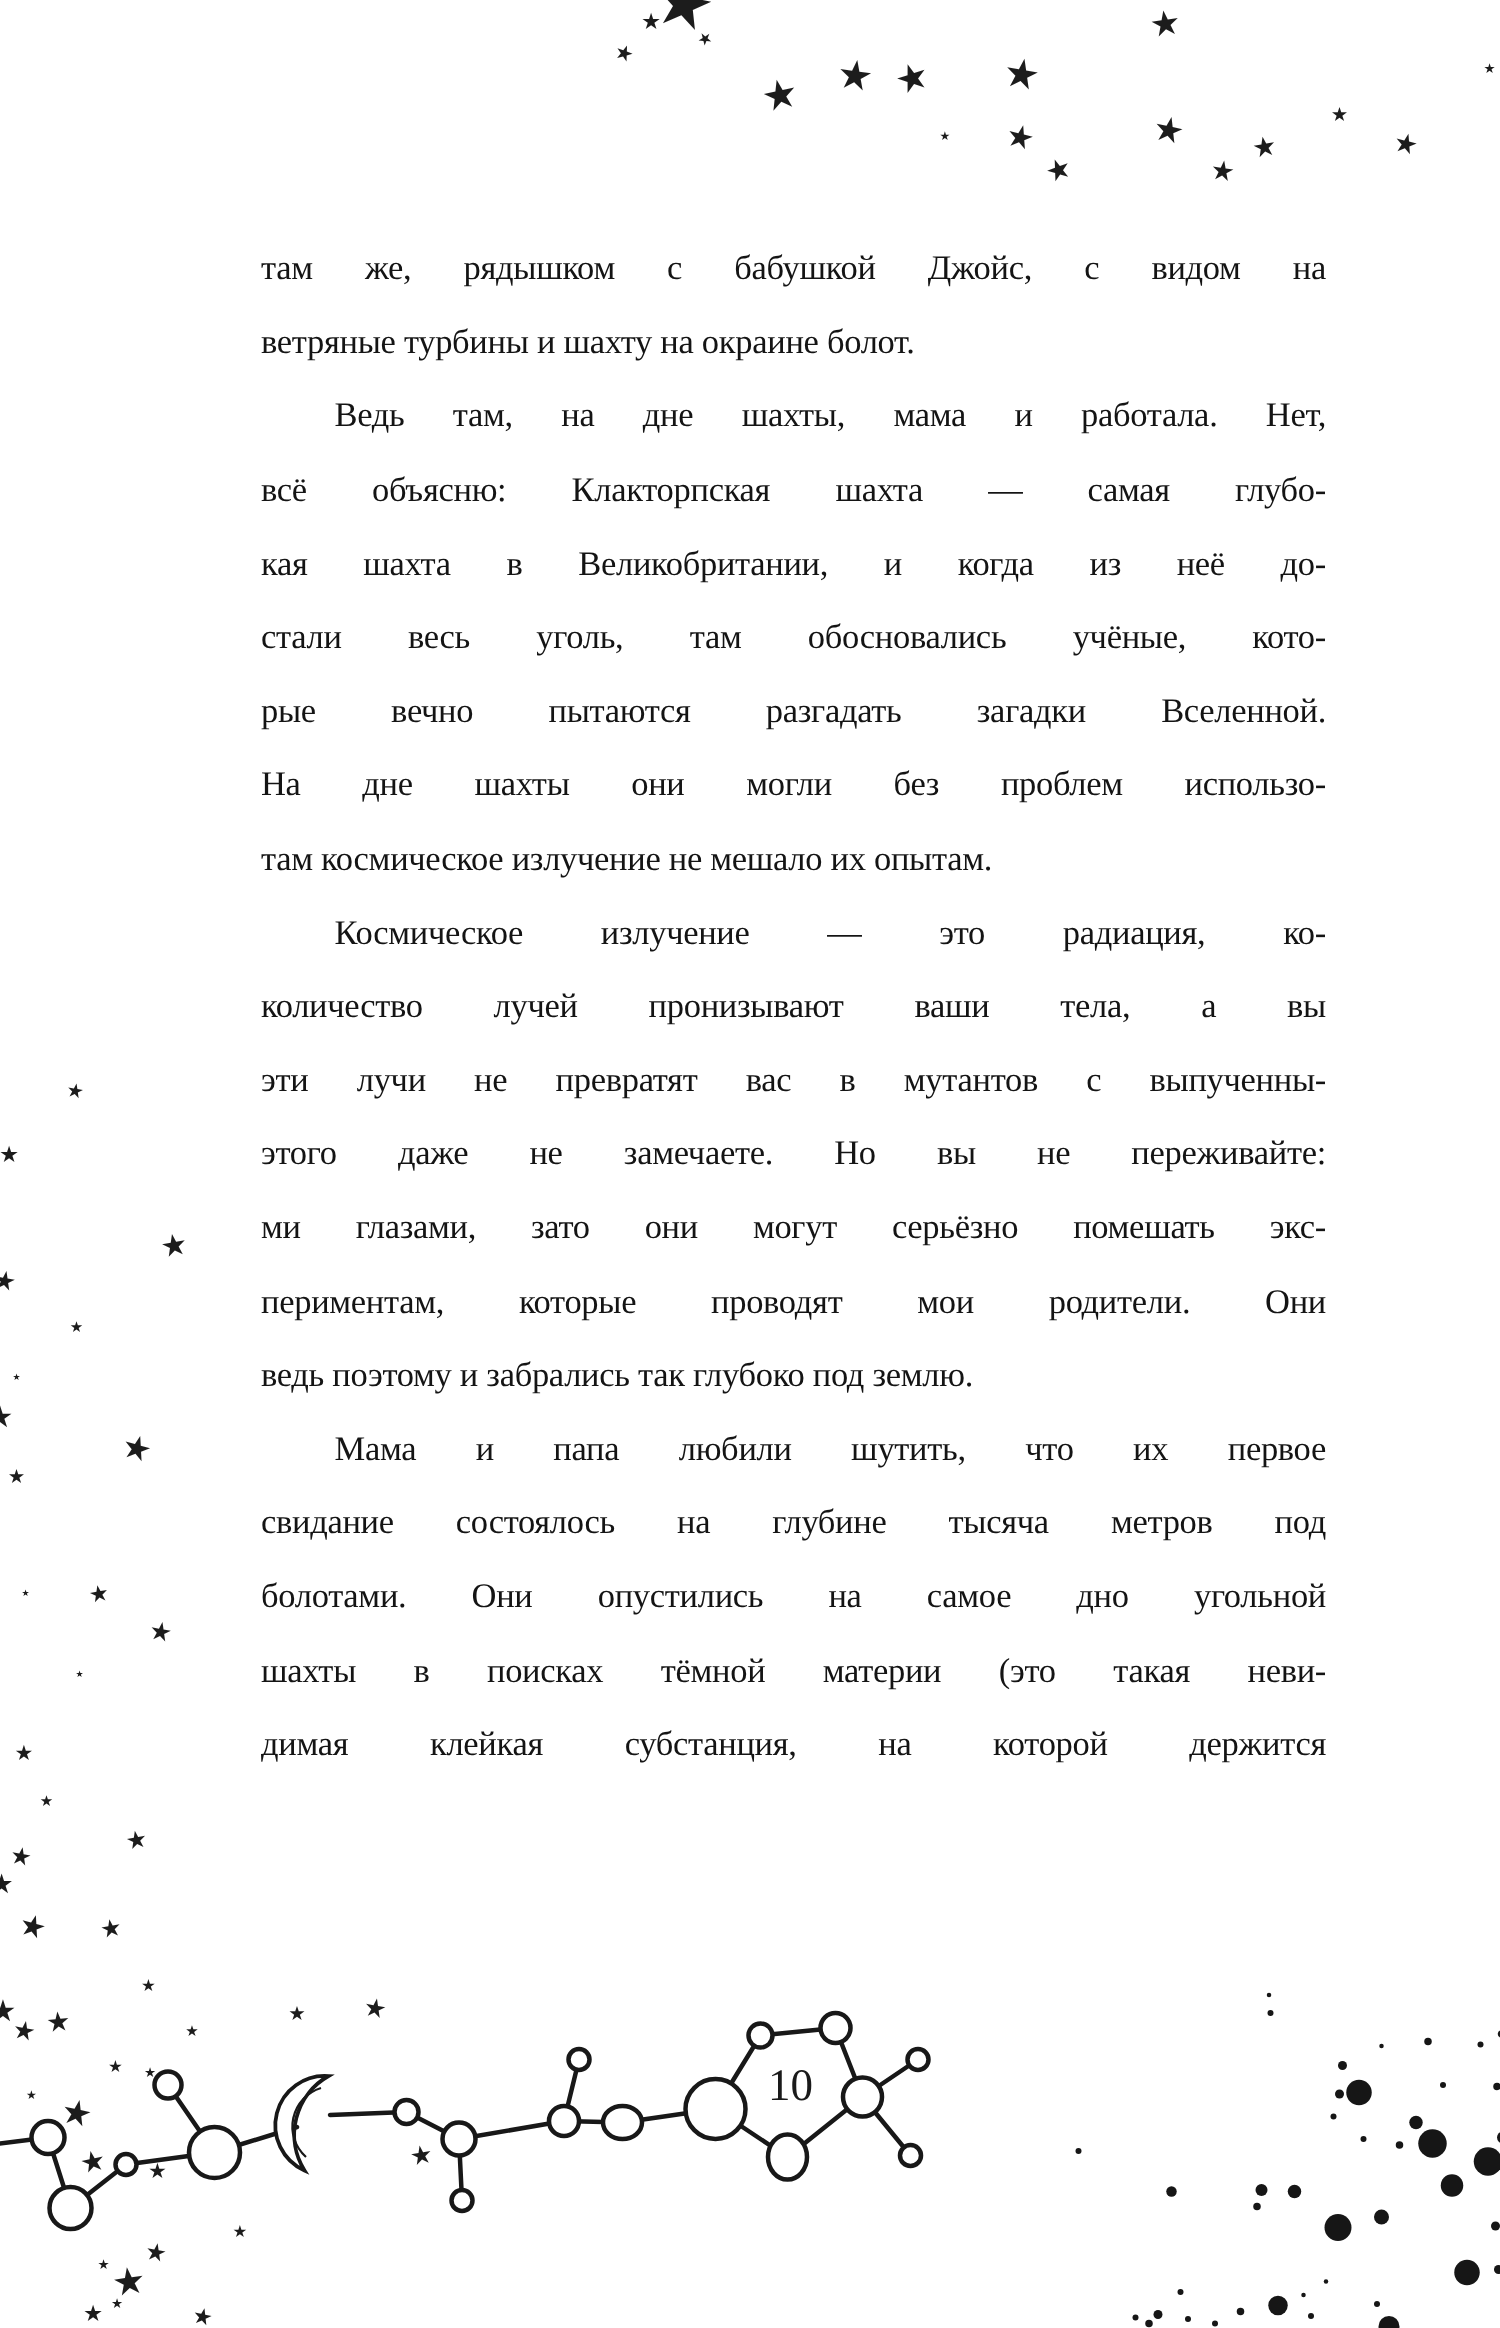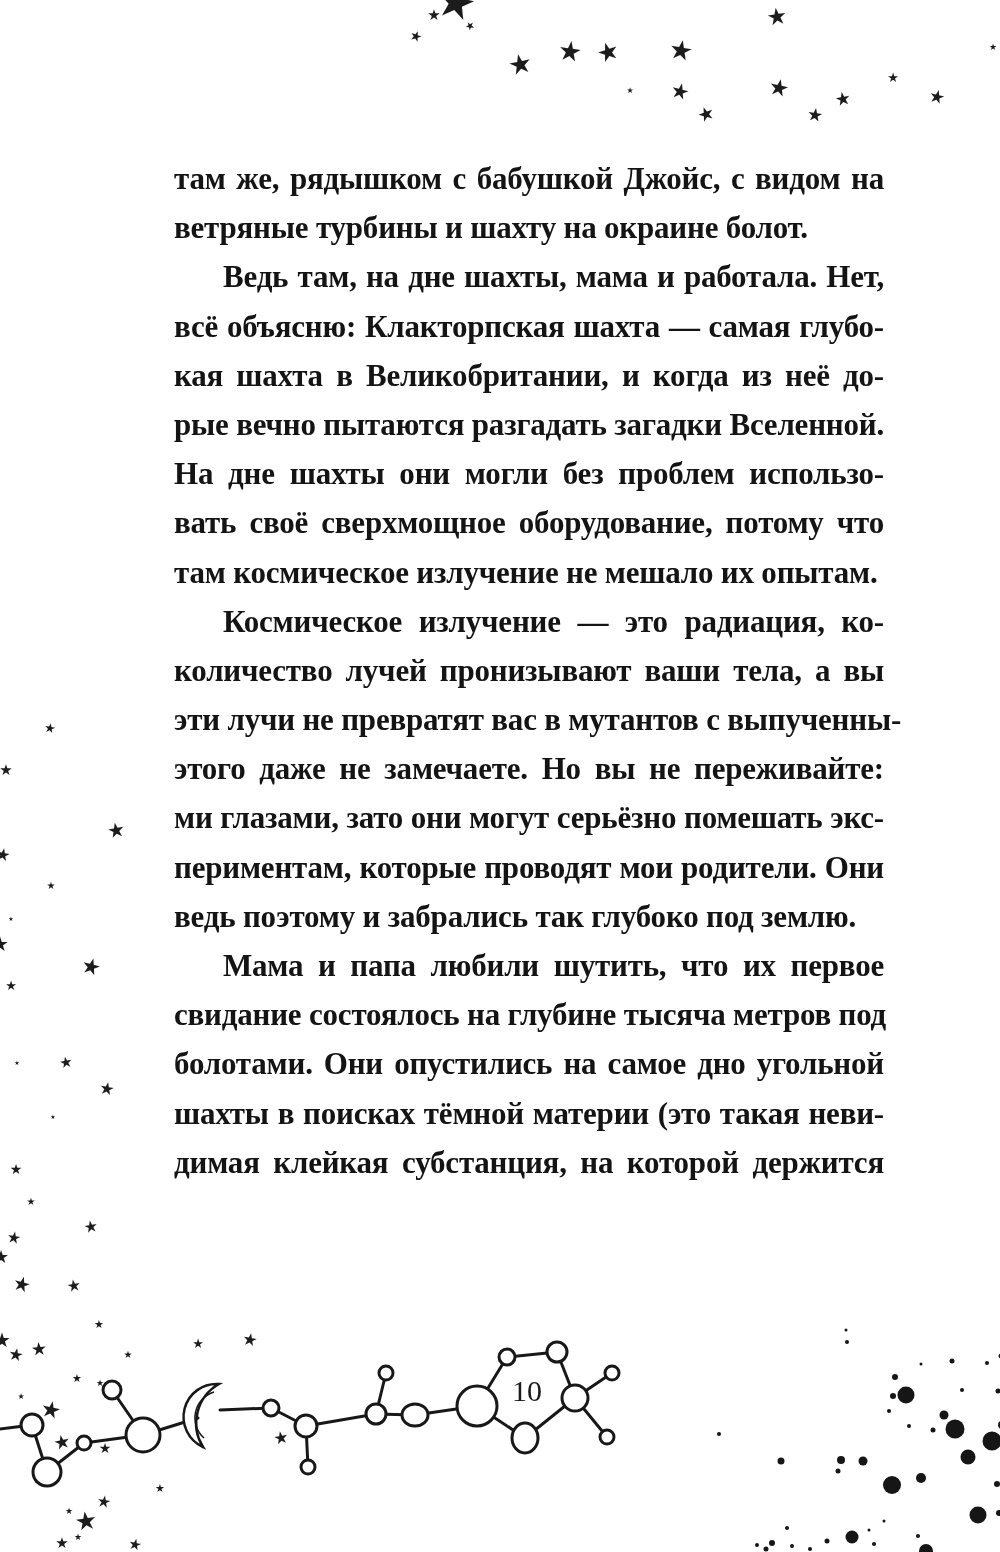--- a/index.html
+++ b/index.html
@@ -15,26 +15,25 @@
   
   #text-block {
     position: absolute;
     left: 174px; top: 154px;
     width: 710px;
     color: #141414;
   }
   .line {
     height: 49.2px;
     line-height: 49.2px;
-    font-size: 31px;
+    font-size: 23px;
     letter-spacing: -0.2px;
     white-space: nowrap;
     text-align: justify;
     text-align-last: left;
-    font-weight: bold;
   }
   .line.just { text-align-last: justify; }
   .line.indent { padding-left: 49px; }
 
   
   .star {
     position: absolute;
     font-family: "DejaVu Sans", sans-serif;
     color: #1c1c1c;
     line-height: 1;
@@ -131,23 +130,23 @@
     <span class="star" style="left:62px;top:1543px;font-size:15px"></span>
     <span class="star" style="left:135px;top:1545px;font-size:15px;--r:12deg"></span>
   </div>
 
   <div id="text-block">
       <div class="line just">там же, рядышком с бабушкой Джойс, с видом на</div>
       <div class="line">ветряные турбины и шахту на окраине болот.</div>
       <div class="line indent just">Ведь там, на дне шахты, мама и работала. Нет,</div>
       <div class="line just">всё объясню: Клакторпская шахта — самая глубо-</div>
       <div class="line just">кая шахта в Великобритании, и когда из неё до-</div>
+      <div class="line just">стали весь уголь, там обосновались учёные, кото-</div>
       <div class="line just">рые вечно пытаются разгадать загадки Вселенной.</div>
       <div class="line just">На дне шахты они могли без проблем использо-</div>
-      <div class="line just">вать своё сверхмощное оборудование, потому что</div>
       <div class="line">там космическое излучение не мешало их опытам.</div>
       <div class="line indent just">Космическое излучение — это радиация, ко-</div>
       <div class="line just">количество лучей пронизывают ваши тела, а вы</div>
       <div class="line just">эти лучи не превратят вас в мутантов с выпученны-</div>
       <div class="line just">этого даже не замечаете. Но вы не переживайте:</div>
       <div class="line just">ми глазами, зато они могут серьёзно помешать экс-</div>
       <div class="line just">периментам, которые проводят мои родители. Они</div>
       <div class="line">ведь поэтому и забрались так глубоко под землю.</div>
       <div class="line indent just">Мама и папа любили шутить, что их первое</div>
       <div class="line just">свидание состоялось на глубине тысяча метров под</div>

